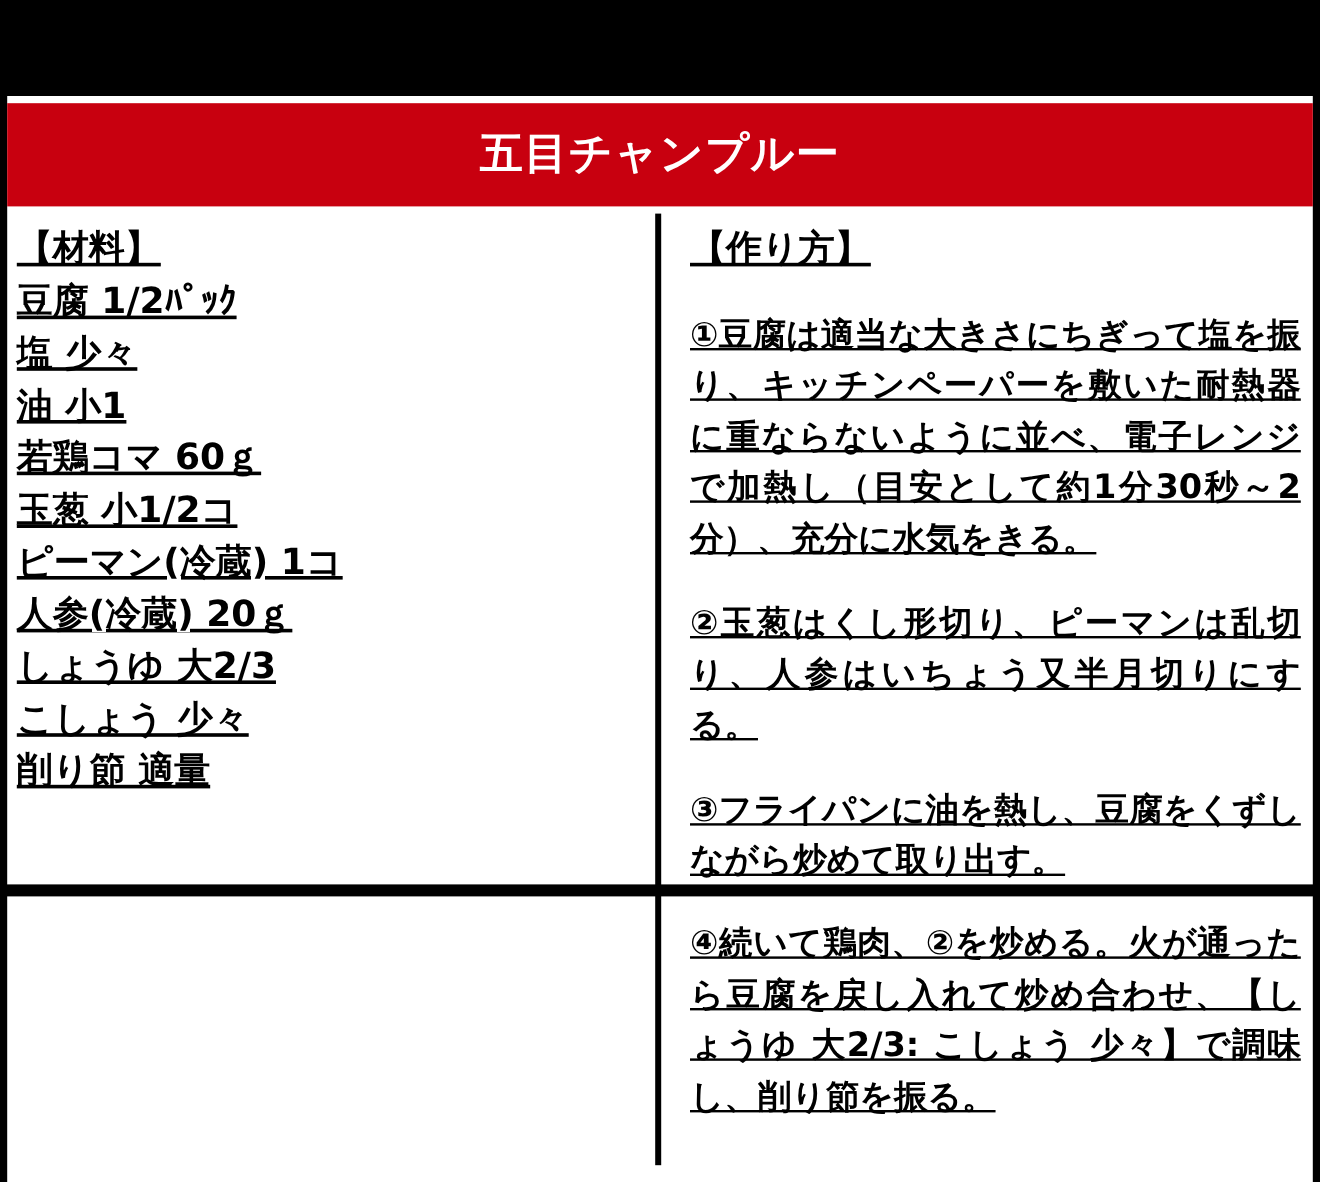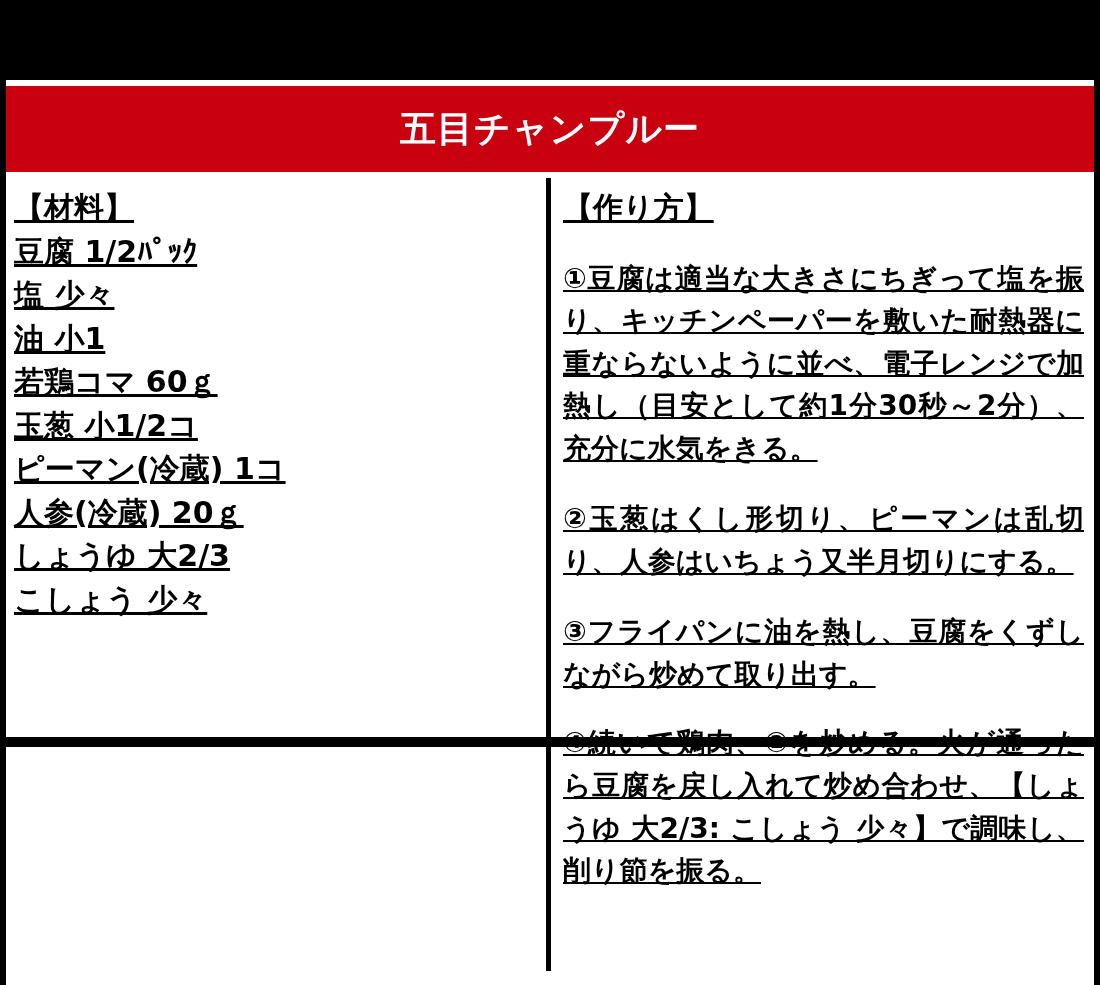--- a/index.html
+++ b/index.html
@@ -82,21 +82,21 @@
   .col {
     box-sizing: border-box;
     padding: 8px 10px 0 8px;
   }
   .col-left {
     width: 545px;
     border-right: 5px solid #000000;
   }
   .col-right {
     width: 543px;
-    padding-left: 12px;
+    padding-left: 24px;
   }
 
   .section-heading {
     font-size: 30px;
     font-weight: bold;
     color: #000000;
     line-height: 1.45;
     white-space: nowrap;
   }
 
@@ -151,20 +151,21 @@
       <ul class="ingredient-list">
         <li>豆腐 1/2ﾊﾟｯｸ</li>
         <li>塩 少々</li>
         <li>油 小1</li>
         <li>若鶏コマ 60ｇ</li>
         <li>玉葱 小1/2コ</li>
         <li>ピーマン(冷蔵) 1コ</li>
         <li>人参(冷蔵) 20ｇ</li>
         <li>しょうゆ 大2/3</li>
         <li>こしょう 少々</li>
+        <li>削り節 適量</li>
       </ul>
     </div>
 
     <div class="col col-right">
       <div class="section-heading">【作り方】</div>
       <div class="steps">
         <p class="step">①豆腐は適当な大きさにちぎって塩を振り、キッチンペーパーを敷いた耐熱器に重ならないように並べ、電子レンジで加熱し（目安として約1分30秒～2分）、充分に水気をきる。</p>
         <p class="step">②玉葱はくし形切り、ピーマンは乱切り、人参はいちょう又半月切りにする。</p>
         <p class="step">③フライパンに油を熱し、豆腐をくずしながら炒めて取り出す。</p>
         <p class="step">④続いて鶏肉、②を炒める。火が通ったら豆腐を戻し入れて炒め合わせ、【しょうゆ 大2/3: こしょう 少々】で調味し、削り節を振る。</p>

